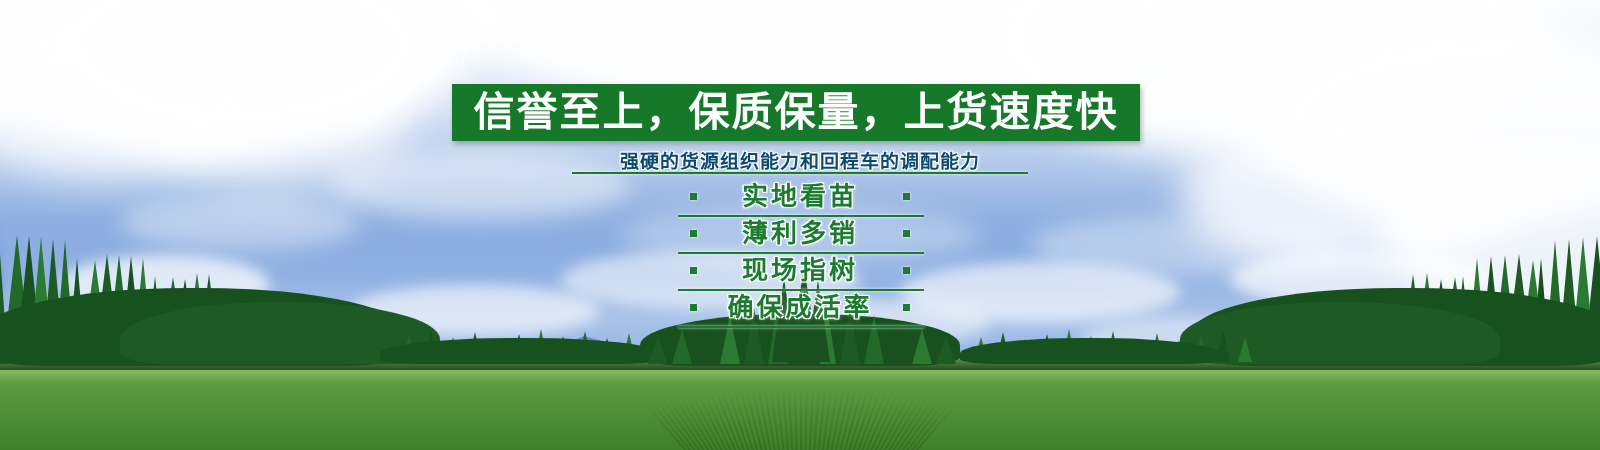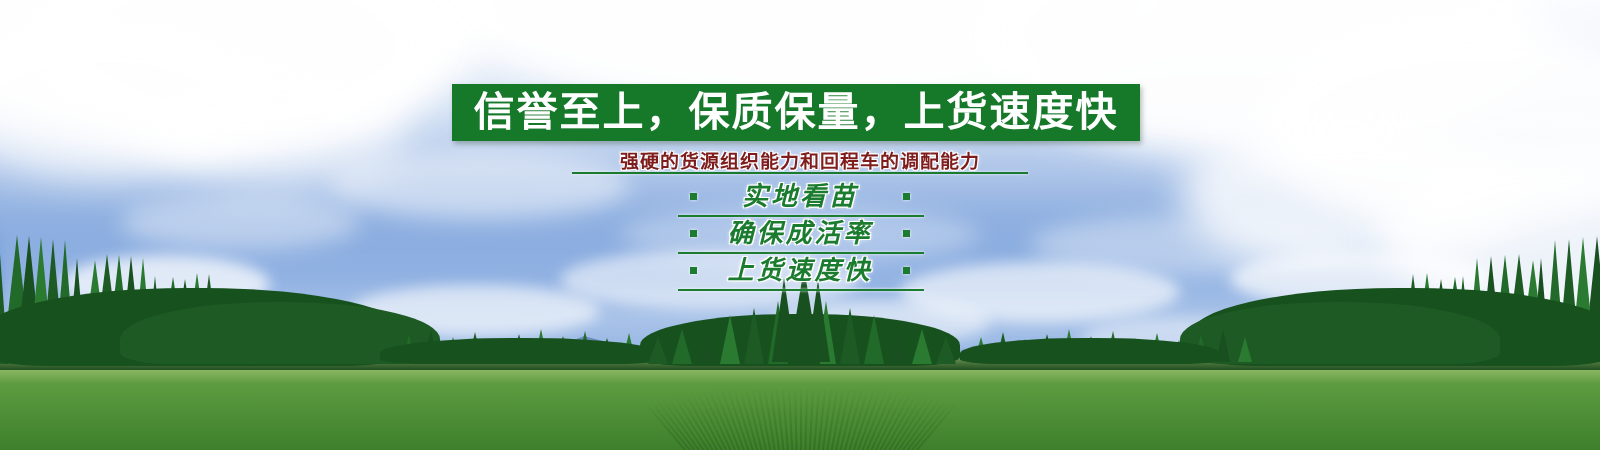--- a/index.html
+++ b/index.html
@@ -205,21 +205,21 @@
     font-weight: bold;
     letter-spacing: 2px;
     white-space: nowrap;
     text-align: center;
   }
 
   .subtitle {
     position: absolute;
     left: 0; right: 0;
     top: 146px;
-    color: #7f1d1d;
+    color: #0c4a6e;
     font-size: 19px;
     font-weight: bold;
     letter-spacing: 1px;
     text-shadow:
       -1px -1px 0 #fff, 1px -1px 0 #fff,
       -1px  1px 0 #fff, 1px  1px 0 #fff,
        0 0 4px rgba(255,255,255,.9);
   }
   .subtitle-underline {
     position: absolute;
@@ -228,21 +228,20 @@
     width: 456px;
     height: 2px;
     background: #1a7a2e;
     box-shadow: 0 0 3px rgba(255,255,255,.9);
   }
 
   .features {
     position: absolute;
     left: 0; right: 0;
     top: 178px;
-    font-style: italic;
   }
   .feature {
     position: relative;
     height: 37px;
   }
   .feature-label {
     display: inline-block;
     color: #1b7c2f;
     font-size: 26px;
     font-weight: bold;
@@ -504,18 +503,19 @@
   <div class="content">
 
     <div class="headline-bar"></div>
     <div class="headline-text">信誉至上，保质保量，上货速度快</div>
 
     <div class="subtitle">强硬的货源组织能力和回程车的调配能力</div>
     <div class="subtitle-underline"></div>
 
     <div class="features" id="features">
         <div class="feature"><span class="dot left"></span><span class="feature-label">实地看苗</span><span class="dot right"></span><span class="feature-rule"></span></div>
+        <div class="feature"><span class="dot left"></span><span class="feature-label">薄利多销</span><span class="dot right"></span><span class="feature-rule"></span></div>
+        <div class="feature"><span class="dot left"></span><span class="feature-label">现场指树</span><span class="dot right"></span><span class="feature-rule"></span></div>
         <div class="feature"><span class="dot left"></span><span class="feature-label">确保成活率</span><span class="dot right"></span><span class="feature-rule"></span></div>
-        <div class="feature"><span class="dot left"></span><span class="feature-label">上货速度快</span><span class="dot right"></span><span class="feature-rule"></span></div>
       </div>
 
   </div>
 </div>
 
 </body></html>

